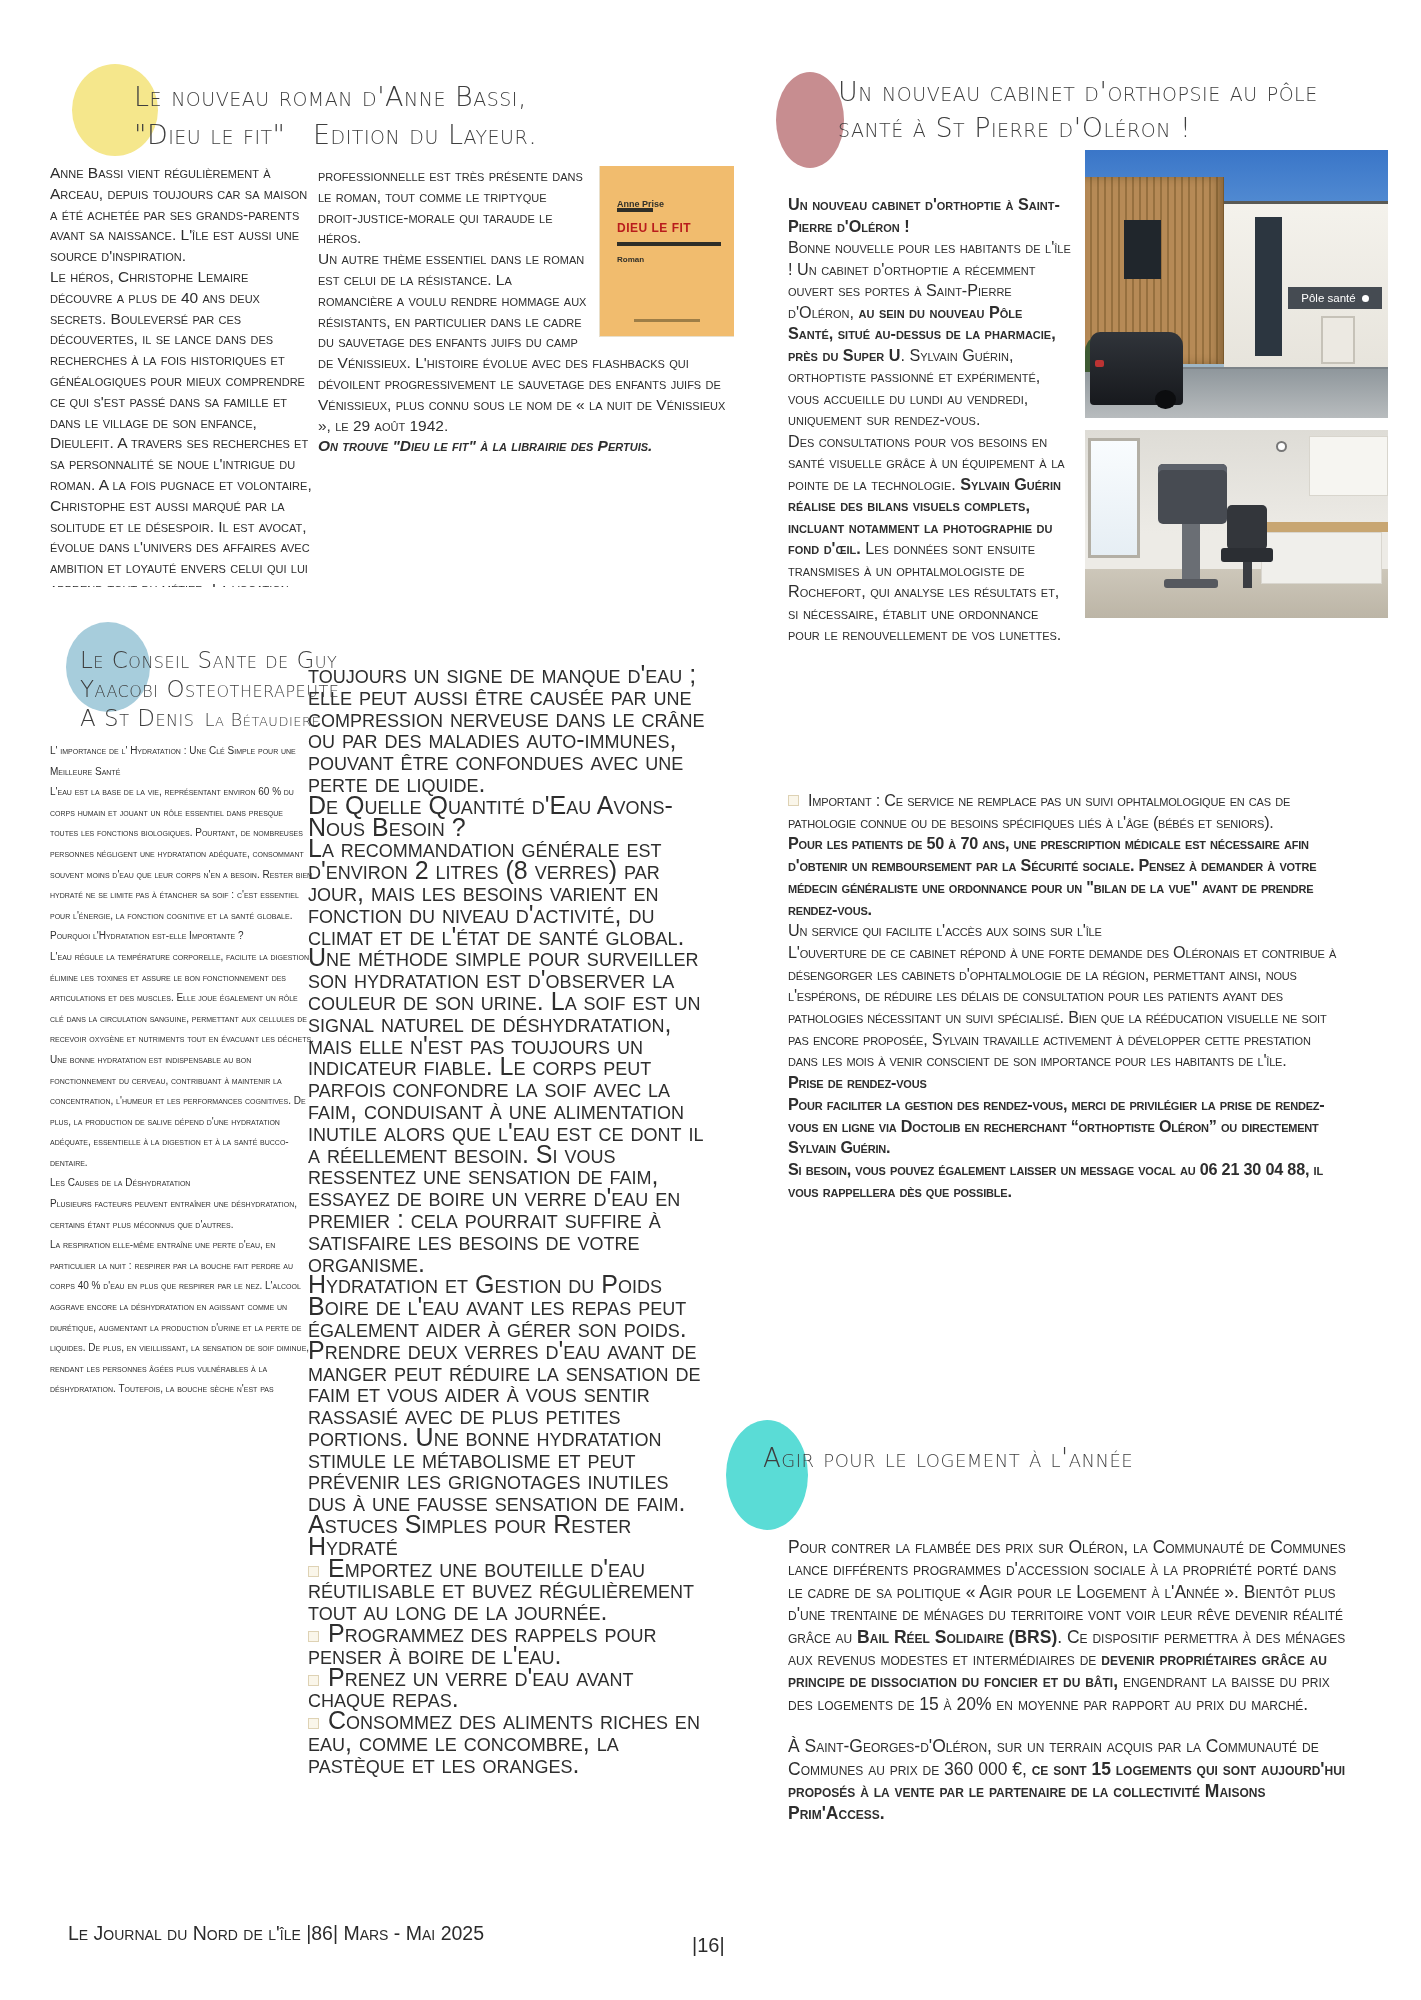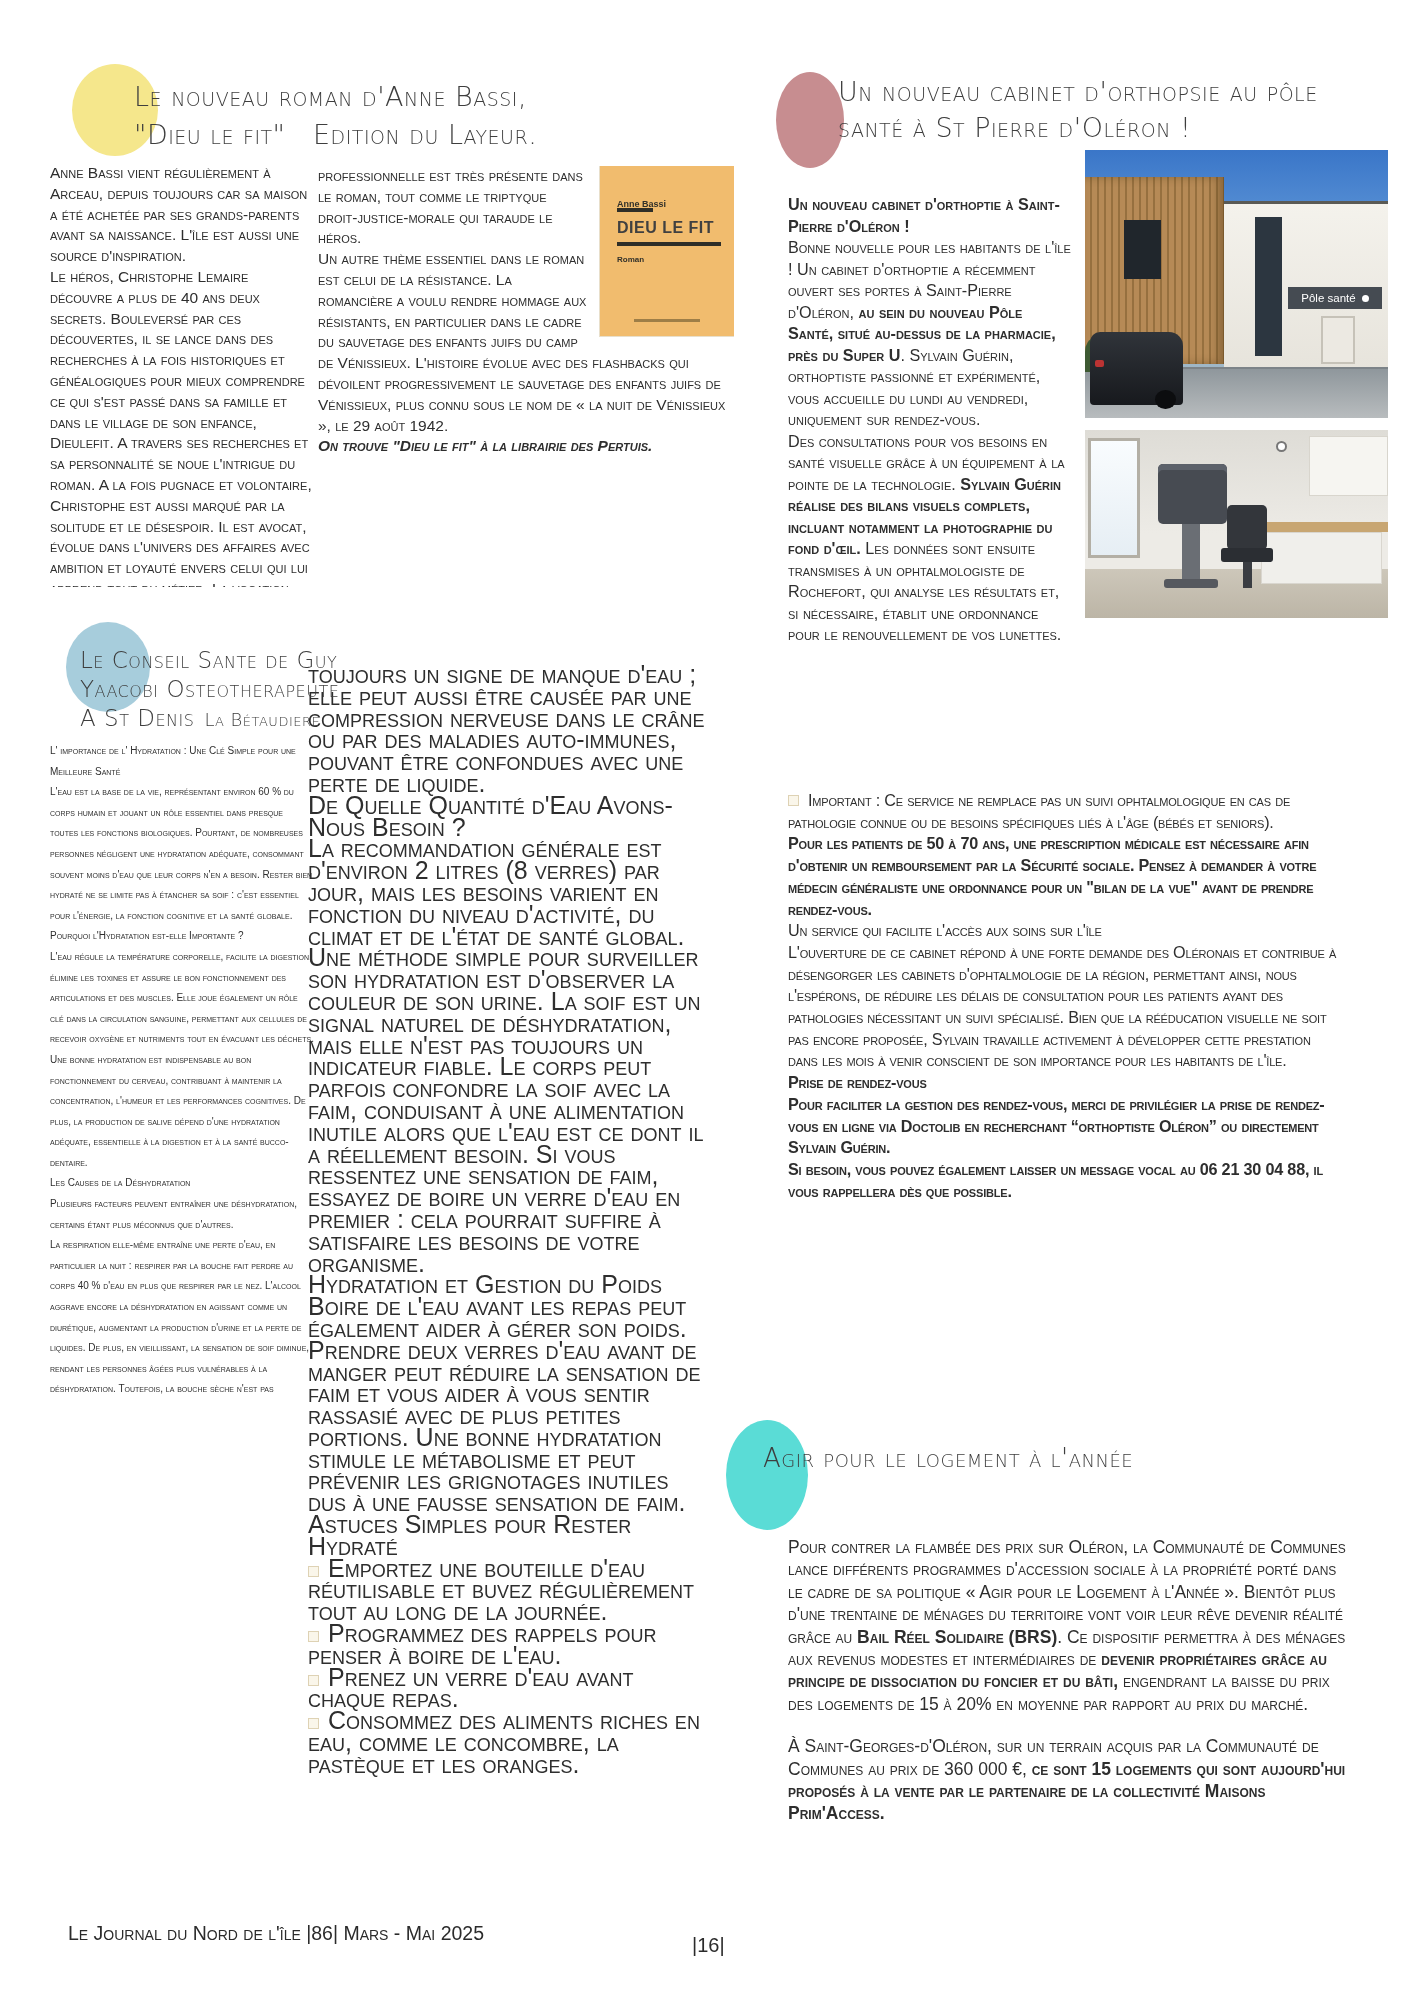--- a/index.html
+++ b/index.html
@@ -46,21 +46,21 @@
   #housingbody { left:788px; top:1536px; width:562px; height:352px; font-size:17.5px; line-height:22.4px; overflow:hidden; }
 
   
   .book-float {
     float:right; width:134px; height:186px; margin:-16px 0 8px 10px;
     background:#f1bc6e; position:relative; text-align:left;
     font-variant:normal; box-shadow:0 0 0 1px #e8dfcb;
   }
   .bc-author { position:absolute; left:17px; top:44px; font-size:9px; font-weight:bold; color:#32312a; }
   .bc-bar1 { position:absolute; left:17px; top:58px; width:36px; height:4px; background:#2f2e27; }
-  .bc-title { position:absolute; left:17px; top:68px; font-size:16px; font-weight:bold; color:#404040; letter-spacing:0.5px; white-space:nowrap; }
+  .bc-title { position:absolute; left:17px; top:68px; font-size:12px; font-weight:bold; color:#b91c1c; letter-spacing:0.5px; white-space:nowrap; }
   .bc-bar2 { position:absolute; left:17px; top:92px; width:104px; height:4px; background:#2f2e27; }
   .bc-genre { position:absolute; left:17px; top:100px; font-size:8px; font-weight:bold; color:#32312a; }
   .bc-imprint { position:absolute; left:34px; bottom:14px; width:66px; height:3px; background:rgba(90,75,40,0.55); }
 
   
   .photo { position:absolute; z-index:1; overflow:hidden; }
   #photo1 { left:1085px; top:150px; width:303px; height:268px; background:linear-gradient(180deg,#3a76c8 0%, #6aa0dc 42%, #8cb6e6 58%, #9fb7c7 70%); }
   .p1-wood { position:absolute; left:0; top:10%; width:46%; height:70%;
     background:repeating-linear-gradient(90deg,#b68a56 0 5px,#96703f 5px 7px); box-shadow:inset -6px 0 10px rgba(60,40,10,0.35); }
   .p1-wood-win { position:absolute; left:13%; top:26%; width:12%; height:22%; background:#20262c; }
@@ -106,21 +106,21 @@
 
   <div id="a1title" class="thin-title">
     <div>Le nouveau roman d'Anne Bassi,</div>
     <div>"Dieu le fit" Edition du Layeur.</div>
   </div>
   <div id="a1col1" class="bodytext">
       <p class="para"><span>Anne Bassi vient régulièrement à Arceau, depuis toujours car sa maison a été achetée par ses grands-parents avant sa naissance. L'île est aussi une source d'inspiration.</span><br><span>Le héros, Christophe Lemaire découvre a plus de 40 ans deux secrets. Bouleversé par ces découvertes, il se lance dans des recherches à la fois historiques et généalogiques pour mieux comprendre ce qui s'est passé dans sa famille et dans le village de son enfance, Dieulefit. A travers ses recherches et sa personnalité se noue l'intrigue du roman. A la fois pugnace et volontaire, Christophe est aussi marqué par la solitude et le désespoir. Il est avocat, évolue dans l'univers des affaires avec ambition et loyauté envers celui qui lui apprend tout du métier. La vocation</span></p>
     </div>
   <div id="a1col2" class="bodytext">
     <div class="book-float">
-      <div class="bc-author">Anne Bassi</div>
+      <div class="bc-author">Anne Prise</div>
       <div class="bc-bar1"></div>
       <div class="bc-title">DIEU LE FIT</div>
       <div class="bc-bar2"></div>
       <div class="bc-genre">Roman</div>
       <div class="bc-imprint"></div>
     </div>
   <p class="para"><span>professionnelle est très présente dans le roman, tout comme le triptyque droit-justice-morale qui taraude le héros.</span><br><span> Un autre thème essentiel dans le roman est celui de la résistance. La romancière a voulu rendre hommage aux résistants, en particulier dans le cadre du sauvetage des enfants juifs du camp de Vénissieux. L'histoire évolue avec des flashbacks qui dévoilent progressivement le sauvetage des enfants juifs de Vénissieux, plus connu sous le nom de « la nuit de Vénissieux », le 29 août 1942.</span><br><span class="b i">On trouve "Dieu le fit" à la librairie des Pertuis.</span></p>
     </div>
 
   <div id="orthotitle" class="thin-title">

